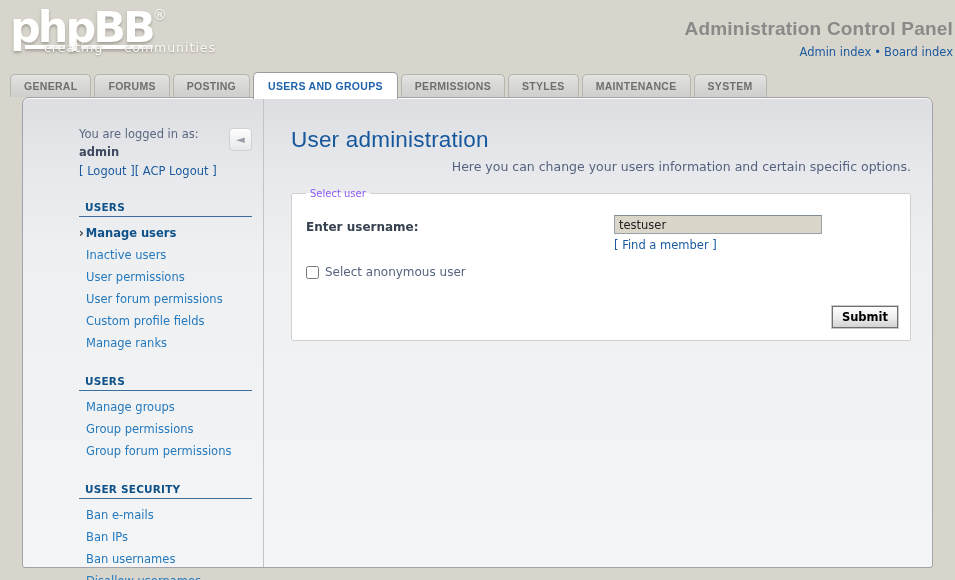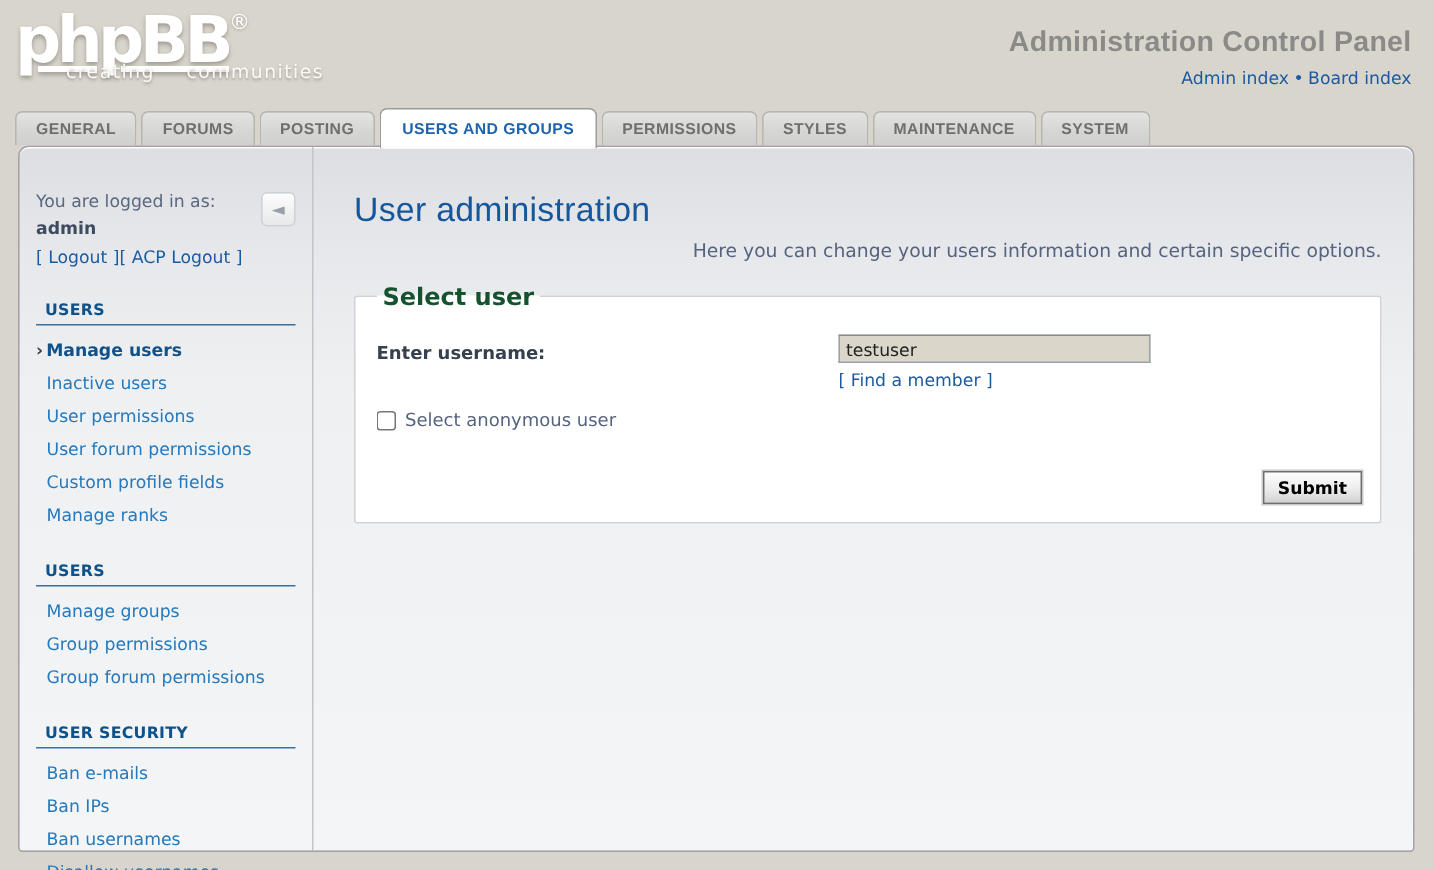--- a/index.html
+++ b/index.html
@@ -20,21 +20,21 @@
     text-shadow: 0 2px 3px rgba(120,115,105,.55), 0 0 1px #c9c5bb;
     text-decoration: underline;
   }
   .logo-reg { font-size: 14px; color: #ffffff; vertical-align: 22px; letter-spacing: 0;
     text-shadow: 0 1px 2px rgba(120,115,105,.55); }
   .logo-tagline {
     margin-top: -7px; padding-left: 34px; color: #fbfaf7; font-size: 12.5px;
     word-spacing: 16px; letter-spacing: 1px;
     text-shadow: 0 1px 2px rgba(120,115,105,.6);
   }
-  .header-right { position: absolute; top: 18px; right: 14px; text-align: right; }
+  .header-right { position: absolute; top: 18px; right: 2px; text-align: right; }
   .acp-title {
     font-family: "Liberation Sans", sans-serif;
     font-size: 19px; color: #8a8a88; font-weight: bold; letter-spacing: 0.2px;
   }
   .header-links { margin-top: 5px; font-size: 11.5px; color: #1b5a9e; }
   .header-links a { color: #1b5a9e; text-decoration: none; cursor: pointer; }
   .hl-sep { margin: 0 3px; }
 
   
   #tabs { display: flex; align-items: flex-end; padding-left: 10px; height: 27px; position: relative; z-index: 3; }
@@ -48,25 +48,25 @@
     padding: 5px 13px; margin-right: 3px; cursor: pointer;
   }
   .tab.active {
     background: #ffffff; color: #1e63ab;
     border-color: #9a9aa0; padding: 7px 14px;
     margin-bottom: -2px; position: relative; z-index: 4;
   }
 
   
   #main-panel {
-    margin: 0 12px; height: 471px;
+    margin: 0 22px; height: 471px;
     border: 1px solid #a2a2a8; border-radius: 7px 7px 3px 3px;
     background: linear-gradient(180deg, #dcdee2 0px, #e6e8eb 70px, #eef0f2 160px, #f4f5f6 100%);
     box-shadow: inset 0 1px 0 rgba(255,255,255,.9);
-    display: flex; position: relative; z-index: 2;
+    display: flex; position: relative; z-index: 2; padding-left: 45px;
   }
 
   
   #sidebar { width: 196px; flex-shrink: 0; border-right: 1px solid #c2c4c8; padding: 27px 0 10px; }
   .user-block { margin: 0 11px; position: relative; font-size: 11.5px; line-height: 1.6; color: #5a6880; }
   .username { font-weight: bold; color: #3d4a5f; }
   .logout-links a { color: #1b5a9e; text-decoration: none; cursor: pointer; }
   .collapse-btn {
     position: absolute; top: 3px; right: 0; width: 23px; height: 23px;
     background: linear-gradient(#fdfdfd, #e7e8ea);
@@ -93,21 +93,21 @@
     margin: 0; font-family: "Liberation Sans", sans-serif;
     font-size: 22.5px; font-weight: normal; color: #14579c; letter-spacing: 0.2px;
   }
   .page-desc { margin: 6px 0 0; font-size: 12.5px; color: #56637f; text-align: right; }
 
   fieldset.panel-box {
     margin: 14px 0 0; background: #ffffff;
     border: 1px solid #cfd1d3; border-radius: 2px;
     padding: 10px 12px 12px 14px;
   }
-  legend.panel-legend { font-weight: bold; font-size: 16px; color: #14532d; padding: 0 4px; }
+  legend.panel-legend { font-weight: normal; font-size: 10px; color: #8b5cf6; padding: 0 4px; }
   .form-row { display: flex; margin-top: 6px; justify-content: space-between; }
   .label-col { width: 308px; padding-top: 5px; }
   .field-label { font-weight: bold; font-size: 12px; color: #36414f; }
   .field-col { flex: 1; }
   .text-input {
     width: 208px; height: 19px; padding: 1px 4px;
     background: #dad6c9; border: 1px solid #98a2aa; border-top-color: #818b93;
     font-family: "DejaVu Sans", sans-serif; font-size: 11.5px; color: #222;
   }
   .find-member { margin-top: 4px; font-size: 11.5px; }

